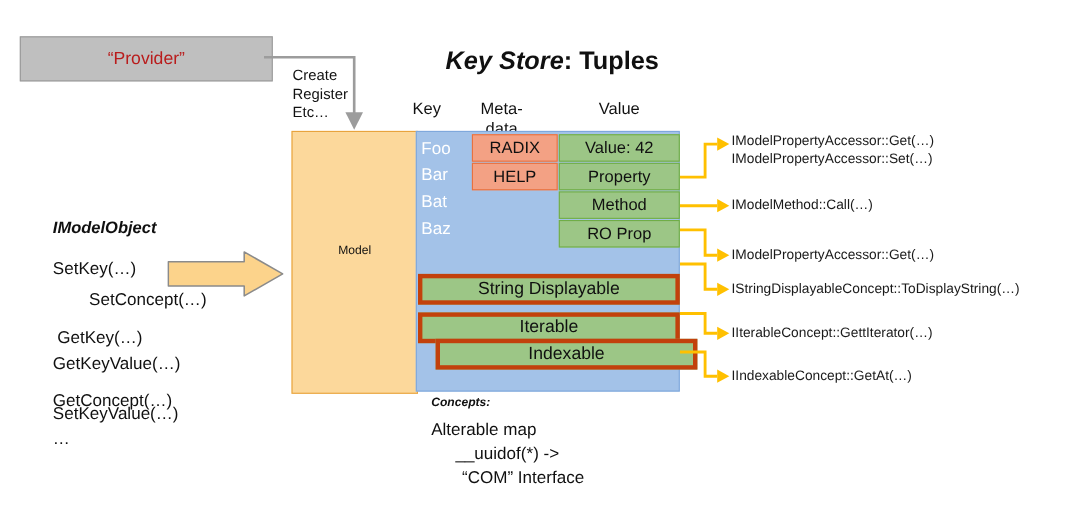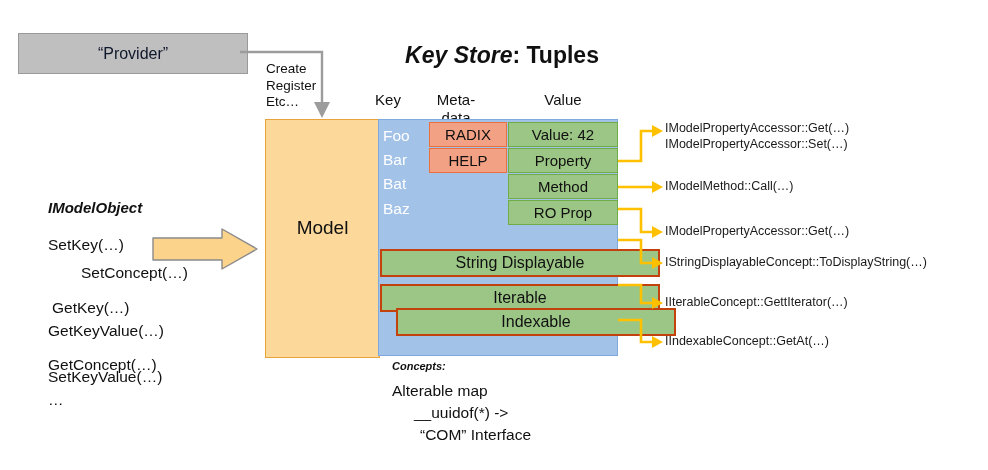--- a/index.html
+++ b/index.html
@@ -9,21 +9,21 @@
     color:#101010;
     -webkit-font-smoothing:antialiased;
   }
   .abs{position:absolute;}
 
   
   #provider-box{
     left:18px;top:33px;width:228px;height:39px;
     background:#BFBFBF;border:1px solid #9a9a9a;
     display:flex;align-items:center;justify-content:center;
-    font-size:16px;color:#0f172a;
+    font-size:16px;color:#b91c1c;
   }
 
   
   #provider-connector{left:240px;top:44px;width:96px;height:80px;}
 
   .conn-label{font-size:13.5px;line-height:16.5px;color:#111;}
   #create-label{left:266px;top:61px;}
 
   
   #diagram-title{
@@ -36,21 +36,21 @@
   .col-head{font-size:15px;color:#111;text-align:center;line-height:18px;}
   #head-key{left:366px;top:91px;width:44px;}
   #head-meta{left:425px;top:91px;width:62px;}
   #head-value{left:508px;top:91px;width:110px;}
 
   
   #model-box{
     left:265px;top:119px;width:113px;height:237px;
     background:#FCD89B;border:1px solid #E8A33D;
     display:flex;flex-direction:column;align-items:center;justify-content:center;
-    font-size:19px;color:#101010;text-align:center;line-height:20px;
+    font-size:11px;color:#101010;text-align:center;line-height:20px;
   }
   #model-box .label-main{margin-bottom:22px;}
 
   
   #tuple-band{
     left:378px;top:119px;width:240px;height:237px;
     background:#A3C2E8;border:1px solid #7FA8DC;box-sizing:border-box;
   }
 
   
@@ -71,22 +71,22 @@
   
   .val-cell{
     left:508px;width:110px;height:25px;
     background:#9CC686;border:1px solid #70AD47;box-sizing:border-box;
     display:flex;align-items:center;justify-content:center;
     font-size:15px;color:#101010;
   }
 
   
   .concept-bar{
-    left:380px;width:280px;height:28px;
-    background:#9CC686;border:2px solid #c2410c;box-sizing:border-box;
+    left:380px;width:238px;height:28px;
+    background:#9CC686;border:4px solid #c2410c;box-sizing:border-box;
     display:flex;align-items:center;justify-content:center;
     font-size:16px;color:#101010;
   }
 
   
   .anno{
     font-size:12.5px;color:#1a1a1a;line-height:16px;white-space:nowrap;
   }
 
   

